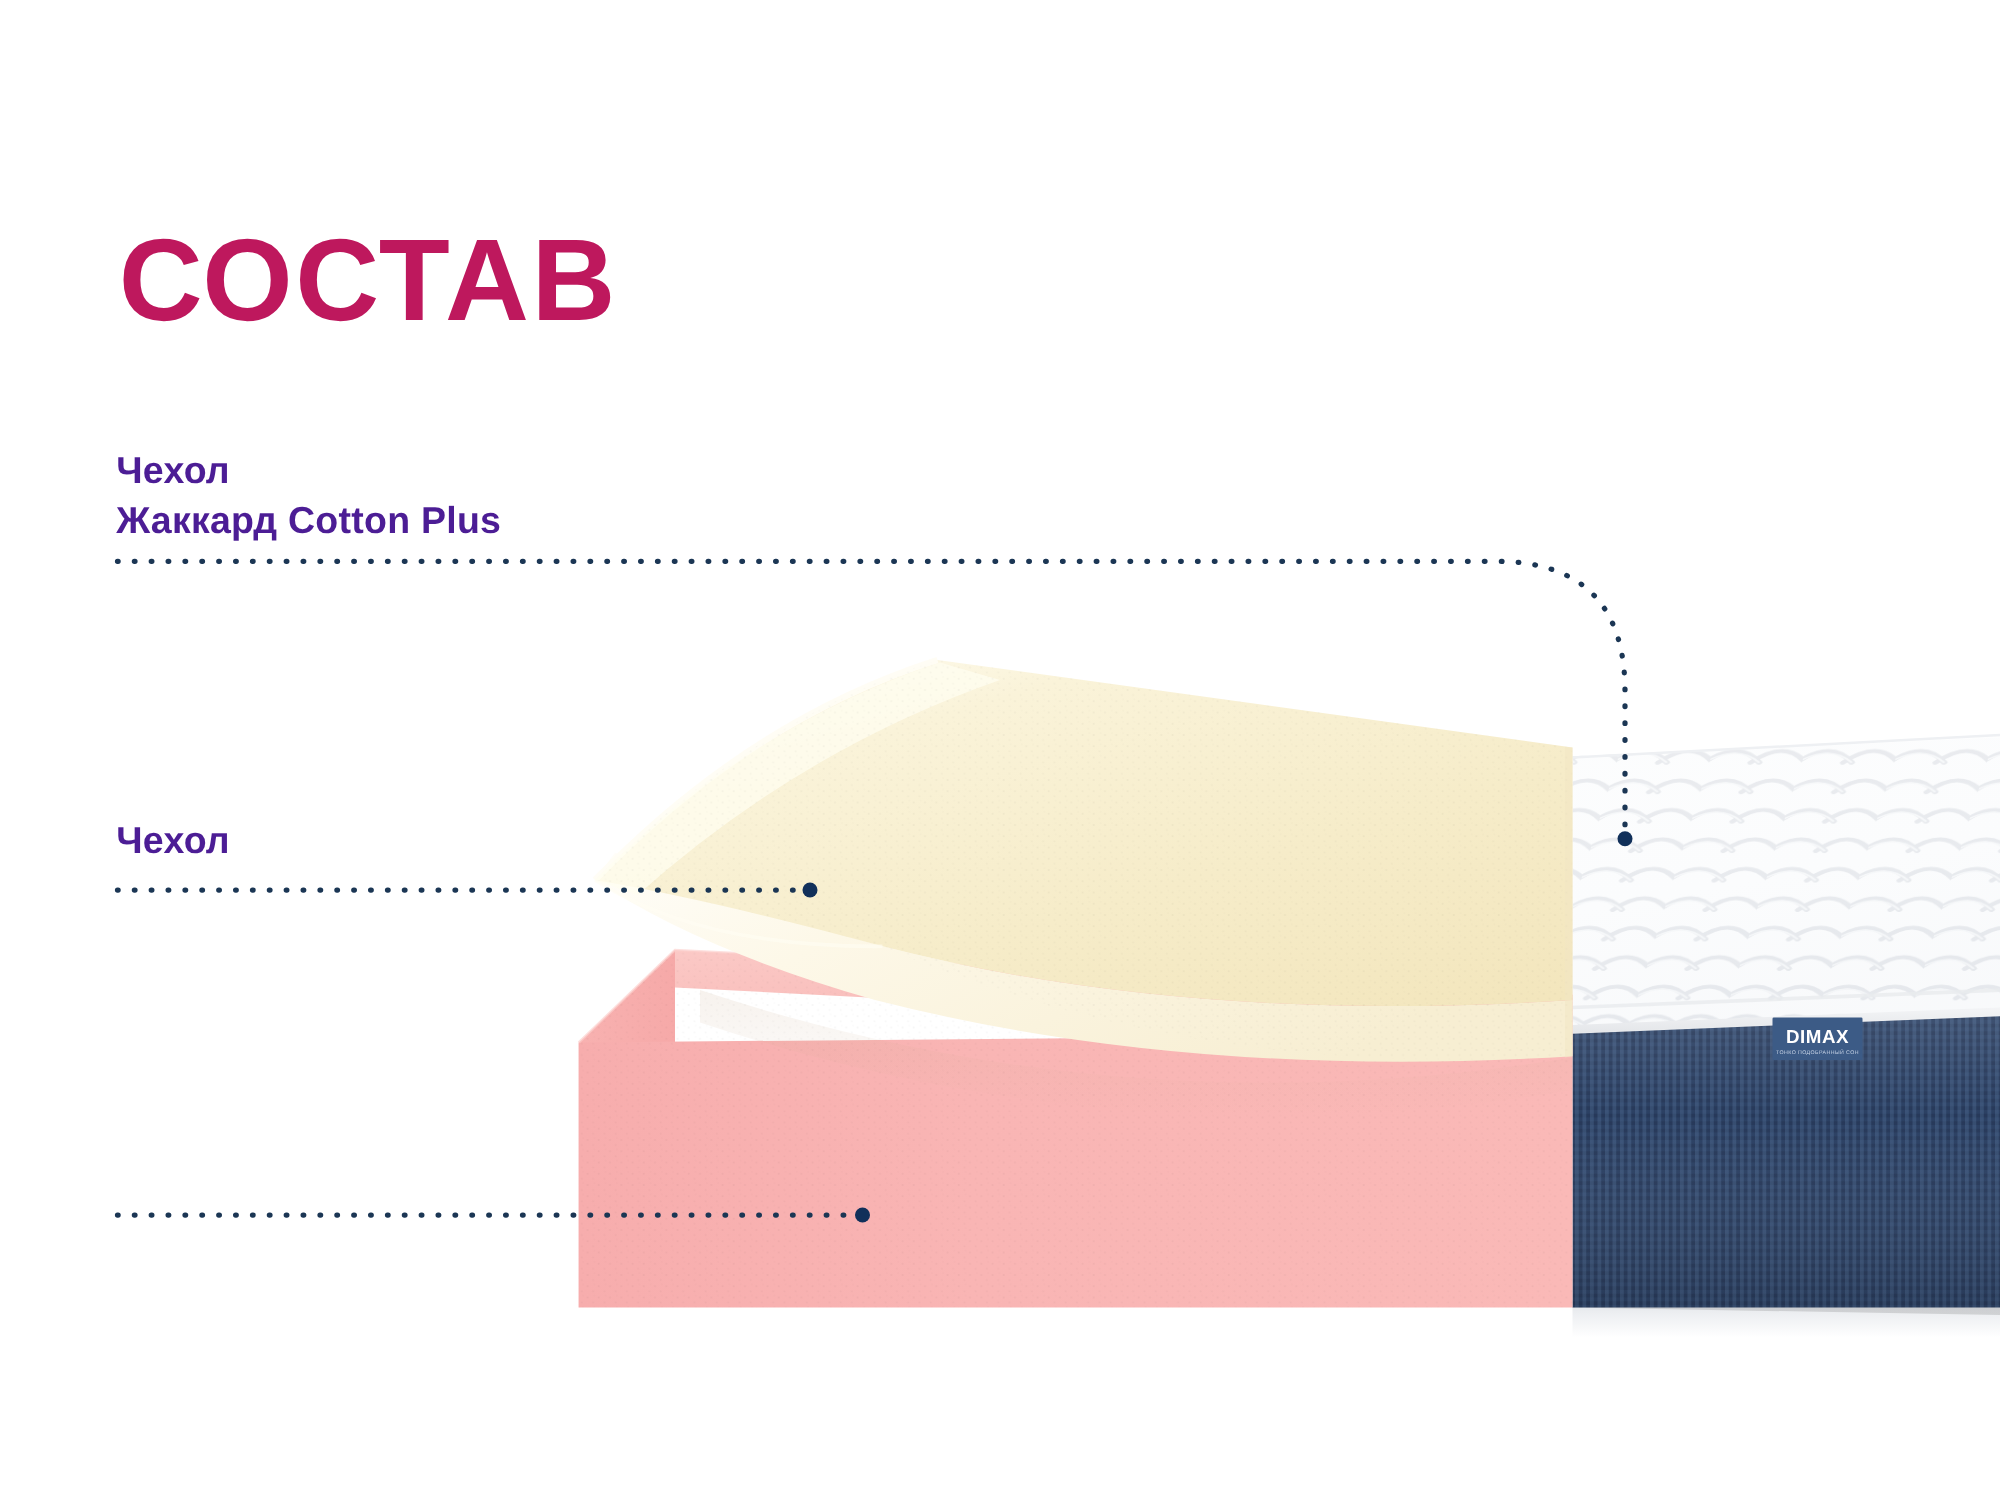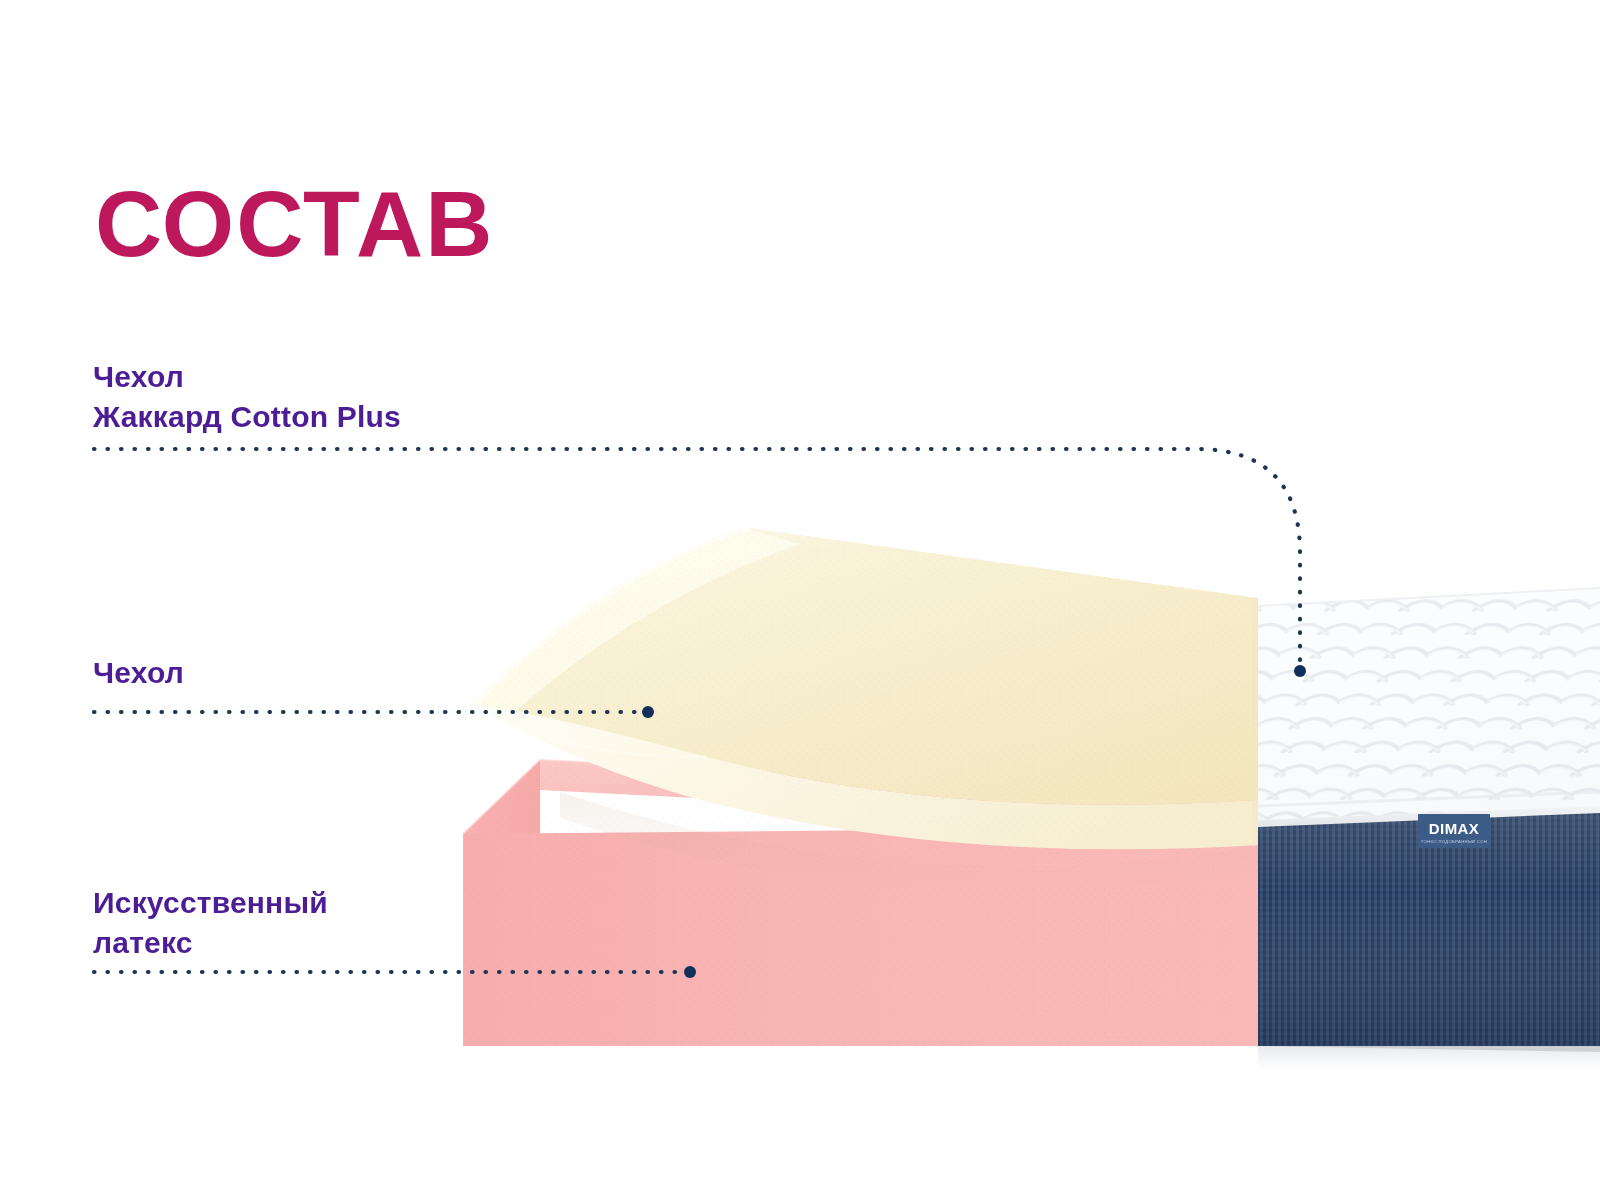--- a/index.html
+++ b/index.html
@@ -224,16 +224,14 @@
     </svg>
   </div>
 
   <div class="title">СОСТАВ</div>
 
   <div class="label label-cover">Чехол
 Жаккард Cotton Plus</div>
 
   <div class="label label-memory">Чехол</div>
 
-  <div class="label label-latex">Искусственный
-латекс</div>
 
 </div>
 
 </body></html>

